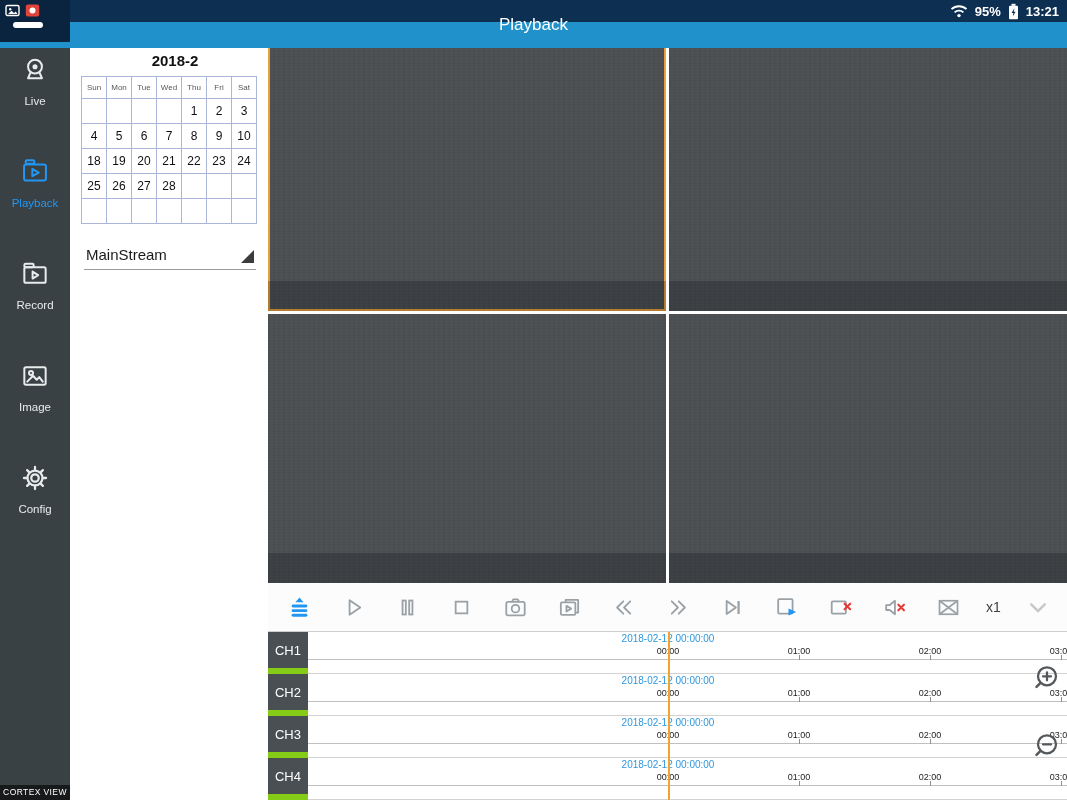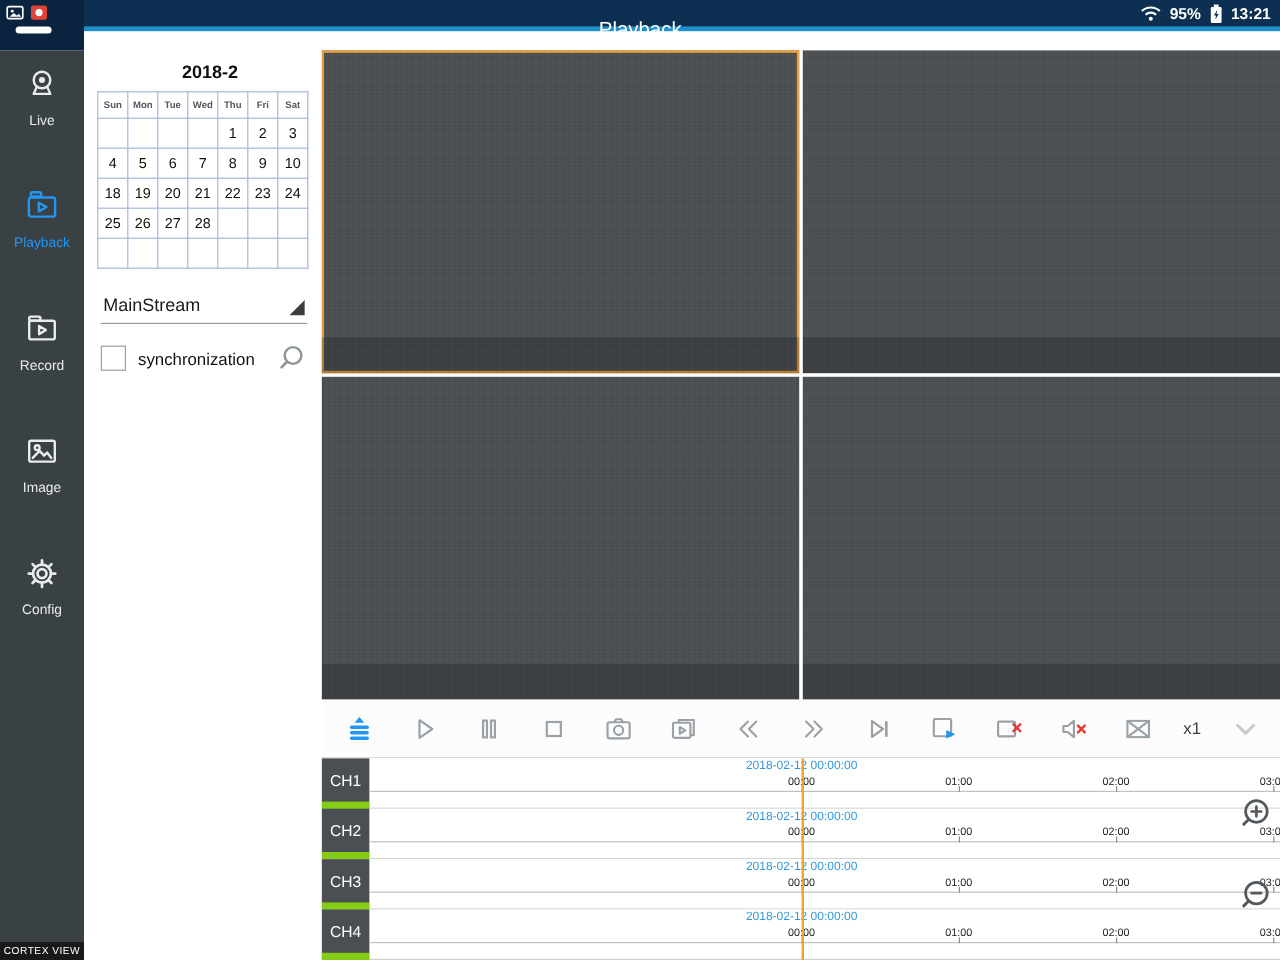--- a/index.html
+++ b/index.html
@@ -1,20 +1,20 @@
 <!DOCTYPE html>
 <html><head>
 <meta charset="utf-8">
 <style>
   * { box-sizing: border-box; margin: 0; padding: 0; }
   html,body { width:1067px; height:800px; overflow:hidden; }
   body { font-family:"Liberation Sans", sans-serif; background:#fff; position:relative; }
 
   
-  .header { position:absolute; left:0; top:0; width:1067px; height:26px; background:#2191cb; z-index:20; }
+  .header { position:absolute; left:0; top:0; width:1067px; height:48px; background:#2191cb; z-index:20; }
   .status-strip { position:absolute; left:0; top:0; width:100%; height:22px; background:#0d2f52;
     display:flex; justify-content:flex-end; align-items:center; gap:7px; padding-right:8px; }
   .status-text { color:#fff; font-size:13px; font-weight:600; }
   .page-title { position:absolute; left:0; top:0; width:100%; height:42px; line-height:50px;
     text-align:center; color:#fff; font-size:17px; z-index:2; pointer-events:none; }
   .corner { position:absolute; left:0; top:0; width:70px; height:42px; background:#0a2440; z-index:5; }
   .notif-row { display:flex; gap:5px; padding:3px 0 0 5px; }
   .menu-indicator { width:30px; height:6px; background:#fff; border-radius:3px; margin:4px 0 0 13px; cursor:pointer; }
 
   
@@ -24,21 +24,21 @@
   .side-item:first-child { margin-top:12px; }
   .side-item .lbl { font-size:11.5px; }
   .side-item.active { color:#2196f3; }
   .sidebar-footer { position:absolute; bottom:0; left:0; width:70px; height:15px; background:#17191b;
     color:#fff; font-size:8.5px; text-align:center; line-height:15px; letter-spacing:.4px; }
 
   
   .left-panel { position:absolute; left:70px; top:42px; width:198px; height:758px; background:#fff; z-index:9; }
   .cal-title { text-align:center; font-weight:bold; font-size:15px; color:#111; margin:10px 0 7px;padding-left:12px; }
   table.cal { border-collapse:collapse; margin:0 auto; }
-  table.cal th { width:25px; height:22px; font-size:8px; font-weight:bold; color:#55585c; border:1px solid #a9b6d9; text-align:center; }
+  table.cal th { width:25px; height:22px; font-size:8px; font-weight:normal; color:#55585c; border:1px solid #a9b6d9; text-align:center; }
   table.cal td { width:25px; height:25px; font-size:12px; color:#101010; border:1px solid #a9b6d9; text-align:center; cursor:pointer; }
   table.cal td.selected { background:#4b80da; color:#fff; }
   .stream-row { margin:20px 12px 0 14px; padding:2px 2px 6px 2px; border-bottom:1px solid #9a9a9a;
     display:flex; justify-content:space-between; align-items:flex-end; cursor:pointer; }
   .stream-label { font-size:15px; color:#1b1b1b; }
   .sync-row { margin:15px 12px 0 14px; display:flex; align-items:center; gap:10px; }
   .checkbox { appearance:none; -webkit-appearance:none; width:21px; height:21px; border:1.5px solid #9aa0a4; background:#fff; cursor:pointer; }
   .sync-label { font-size:14px; color:#111; flex:1; }
 
   
@@ -225,28 +225,20 @@
     </tbody>
   </table>
 
   <div class="stream-row">
     <span class="stream-label">MainStream</span>
     <svg width="13" height="13" viewBox="0 0 13 13">
       <polygon points="0,13 13,13 13,0" fill="#3c3c3c"></polygon>
     </svg>
   </div>
 
-  <div class="sync-row">
-    <input type="checkbox" class="checkbox" style="">
-    <span class="sync-label">synchronization</span>
-    <svg width="27" height="27" viewBox="0 0 24 24">
-      <circle cx="13.5" cy="10" r="6.2" stroke="#8f969a" stroke-width="1.8" fill="none"></circle>
-      <line x1="8.9" y1="14.8" x2="5" y2="18.8" stroke="#8f969a" stroke-width="2" stroke-linecap="round"></line>
-    </svg>
-  </div>
 </div>
 
 <div class="video-grid">
   <div class="vpanel selected">
       <div class="footer-bar"></div>
     </div>
   <div class="vpanel">
       <div class="footer-bar"></div>
     </div>
   <div class="vpanel">

